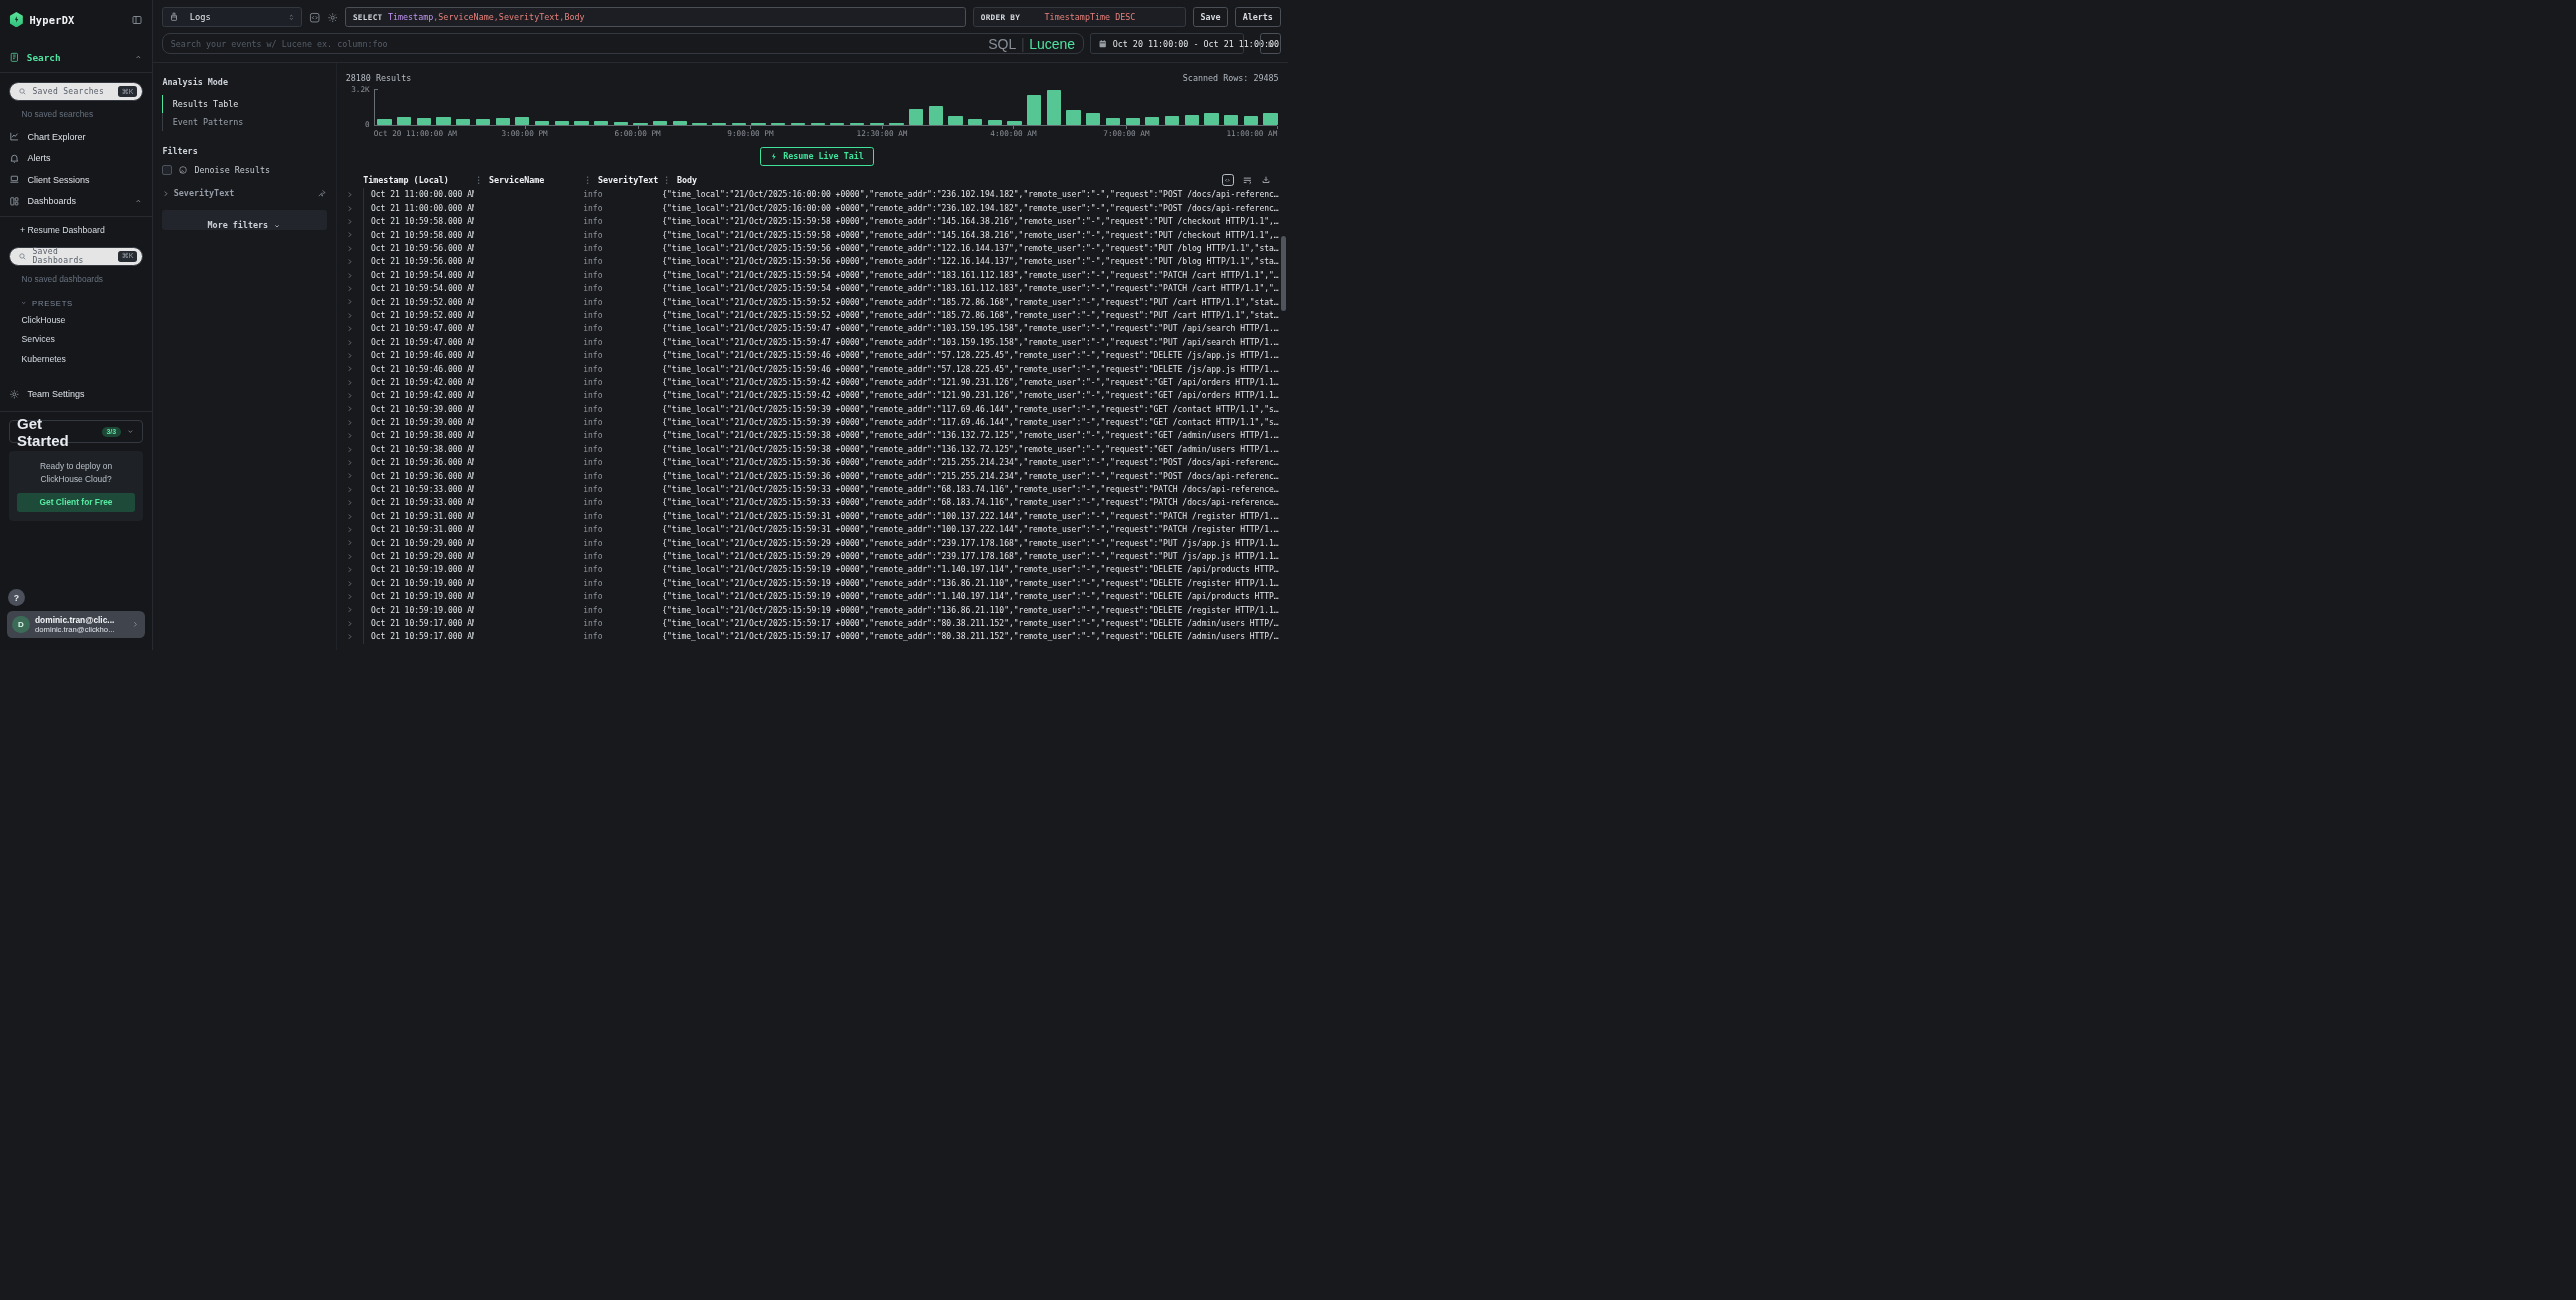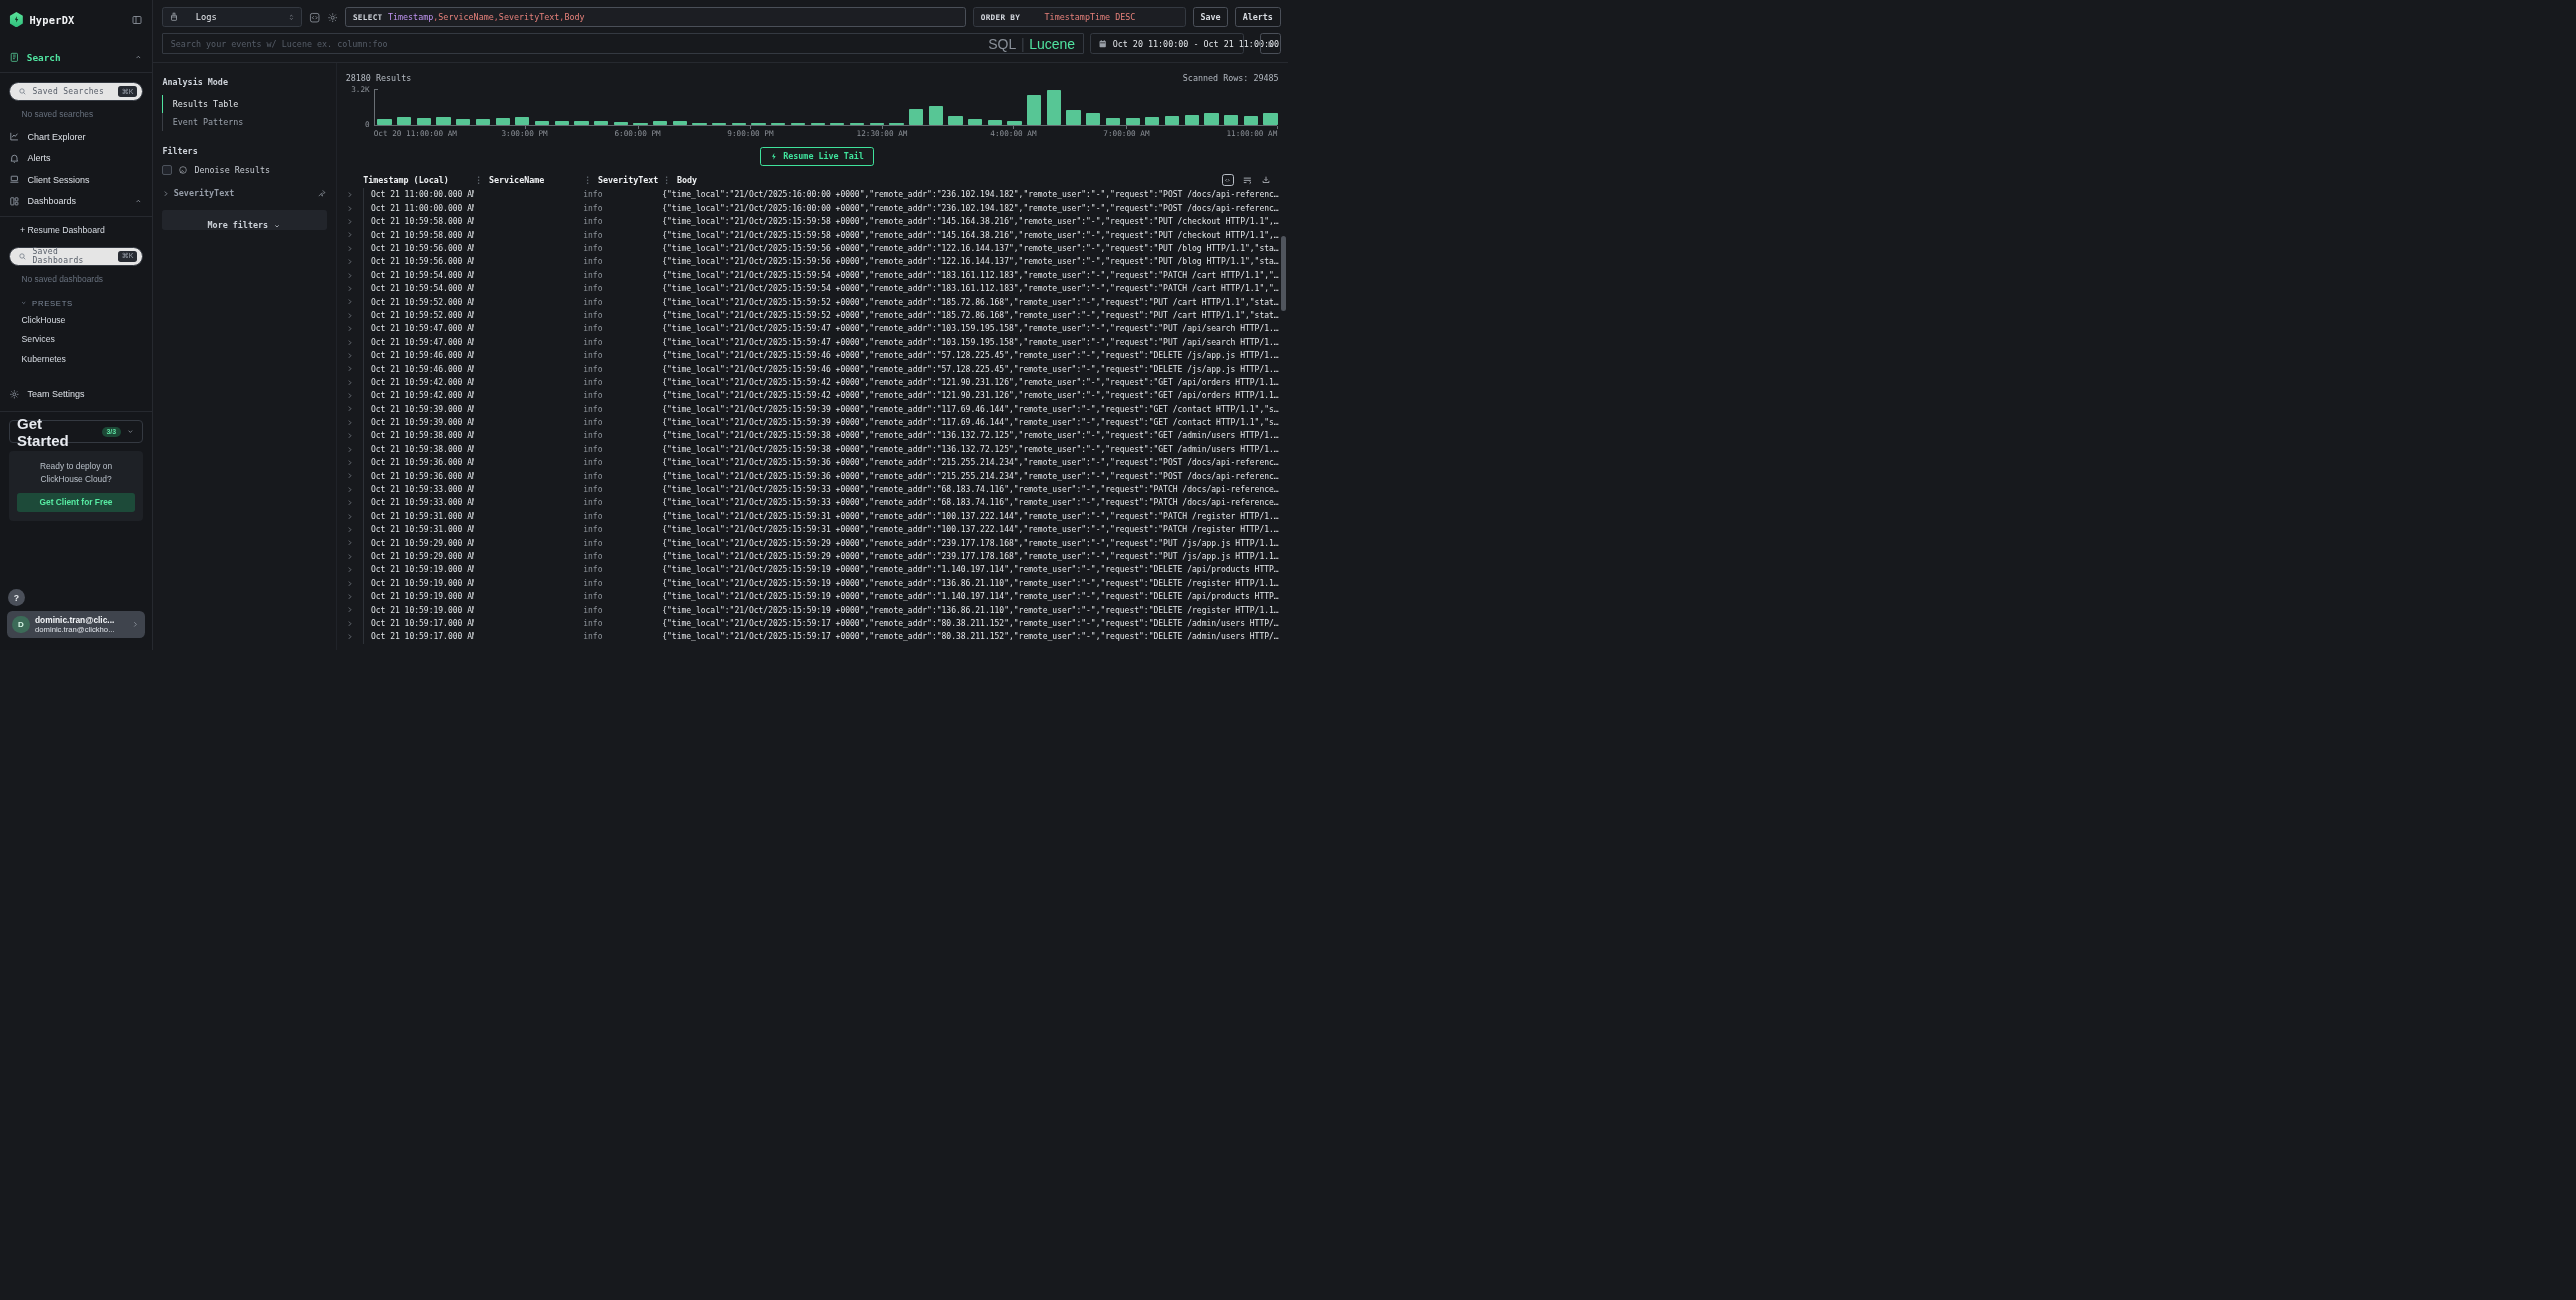--- a/index.html
+++ b/index.html
@@ -48,32 +48,32 @@
   .user-names{flex:1;min-width:0}
   .user-name{font-size:8.4px;font-weight:bold;color:#f3f5f8;white-space:nowrap;overflow:hidden}
   .user-email{font-size:7.7px;color:#dfe3e9;white-space:nowrap;overflow:hidden}
 
   
   .main-wrap{flex:1;display:flex;flex-direction:column;min-width:0;background:var(--bg)}
   .topbar{border-bottom:0.7px solid var(--line);padding:7.4px 7.4px 8px 9.4px}
   .tb-row{display:flex;align-items:center}
   .tb-row1{gap:6.7px}
   .tb-row2{gap:6.7px;margin-top:6px}
-  .logs-select{width:140px;height:20px;background:#1d2026;border:0.7px solid var(--input-border);border-radius:2.7px;display:flex;align-items:center;gap:17px;padding:0 5.4px;cursor:pointer}
+  .logs-select{width:140px;height:20px;background:#1d2026;border:0.7px solid var(--input-border);border-radius:2.7px;display:flex;align-items:center;gap:11px;padding:0 5.4px;cursor:pointer}
   .logs-select .src-lbl{font-family:var(--mono);font-size:8.7px;color:#e6e9ed;flex:1}
   .q-bar{flex:1;height:20px;background:#1c1e23;border:0.7px solid var(--input-border-strong);border-radius:2.7px;display:flex;align-items:center;padding:0 6.7px;font-family:var(--mono);font-size:8.4px;overflow:hidden;white-space:nowrap;cursor:text}
   .q-kw{font-weight:bold;color:#d3d7de;margin-right:5.4px;font-size:7.7px;letter-spacing:0.3px}
   .q-field{}
   .q-purple{color:var(--purple)}
   .q-red{color:var(--salmon)}
   .q-comma{color:#d56a6a}
   .order-bar{width:213px;flex:none;background:#1c1e23;border:0.7px solid var(--input-border);border-radius:2.7px;height:20px;display:flex;align-items:center;padding:0 6.7px;font-family:var(--mono);font-size:8.4px;cursor:text}
   .order-val{color:var(--salmon);margin-left:19px}
   .tb-btn{height:20px;border:0.7px solid var(--input-border-strong);background:transparent;border-radius:2.7px;color:#d7dbe1;font-family:var(--mono);font-weight:bold;font-size:8.4px;padding:0 6.7px;cursor:pointer}
-  .search-box{flex:1;height:21px;background:var(--input-bg2);border:0.7px solid var(--input-border);border-radius:1px;display:flex;align-items:center;padding:0 7.4px;gap:2px;cursor:text}
+  .search-box{flex:1;height:21px;background:var(--input-bg2);border:0.7px solid var(--input-border);border-radius:8px;display:flex;align-items:center;padding:0 7.4px;gap:2px;cursor:text}
   .search-box .ph{flex:1;font-family:var(--mono);font-size:8.4px;color:var(--txt-ghost)}
   .lang-toggle{display:flex;align-items:center;gap:4.7px;font-family:Liberation Sans, sans-serif;font-size:14px}
   .lang-sql{color:#8a9099;cursor:pointer}
   .lang-sep{color:#3a3f47}
   .lang-lucene{color:var(--green);cursor:pointer}
   .date-box{width:154px;flex:none;height:21px;background:var(--input-bg2);border:0.7px solid var(--input-border);border-radius:2.7px;display:flex;align-items:center;gap:5.4px;padding:0 6.7px;cursor:pointer}
   .date-box .dt{font-family:var(--mono);font-size:8.4px;color:#e3e6ea;white-space:nowrap}
   .play-btn{width:21px;height:21px;flex:none;border:0.7px solid var(--input-border-strong);background:transparent;border-radius:2.7px;color:#c6cbd2;display:flex;align-items:center;justify-content:center;cursor:pointer;margin-left:8.7px}
 
   .content{flex:1;display:flex;min-width:0;min-height:0}

